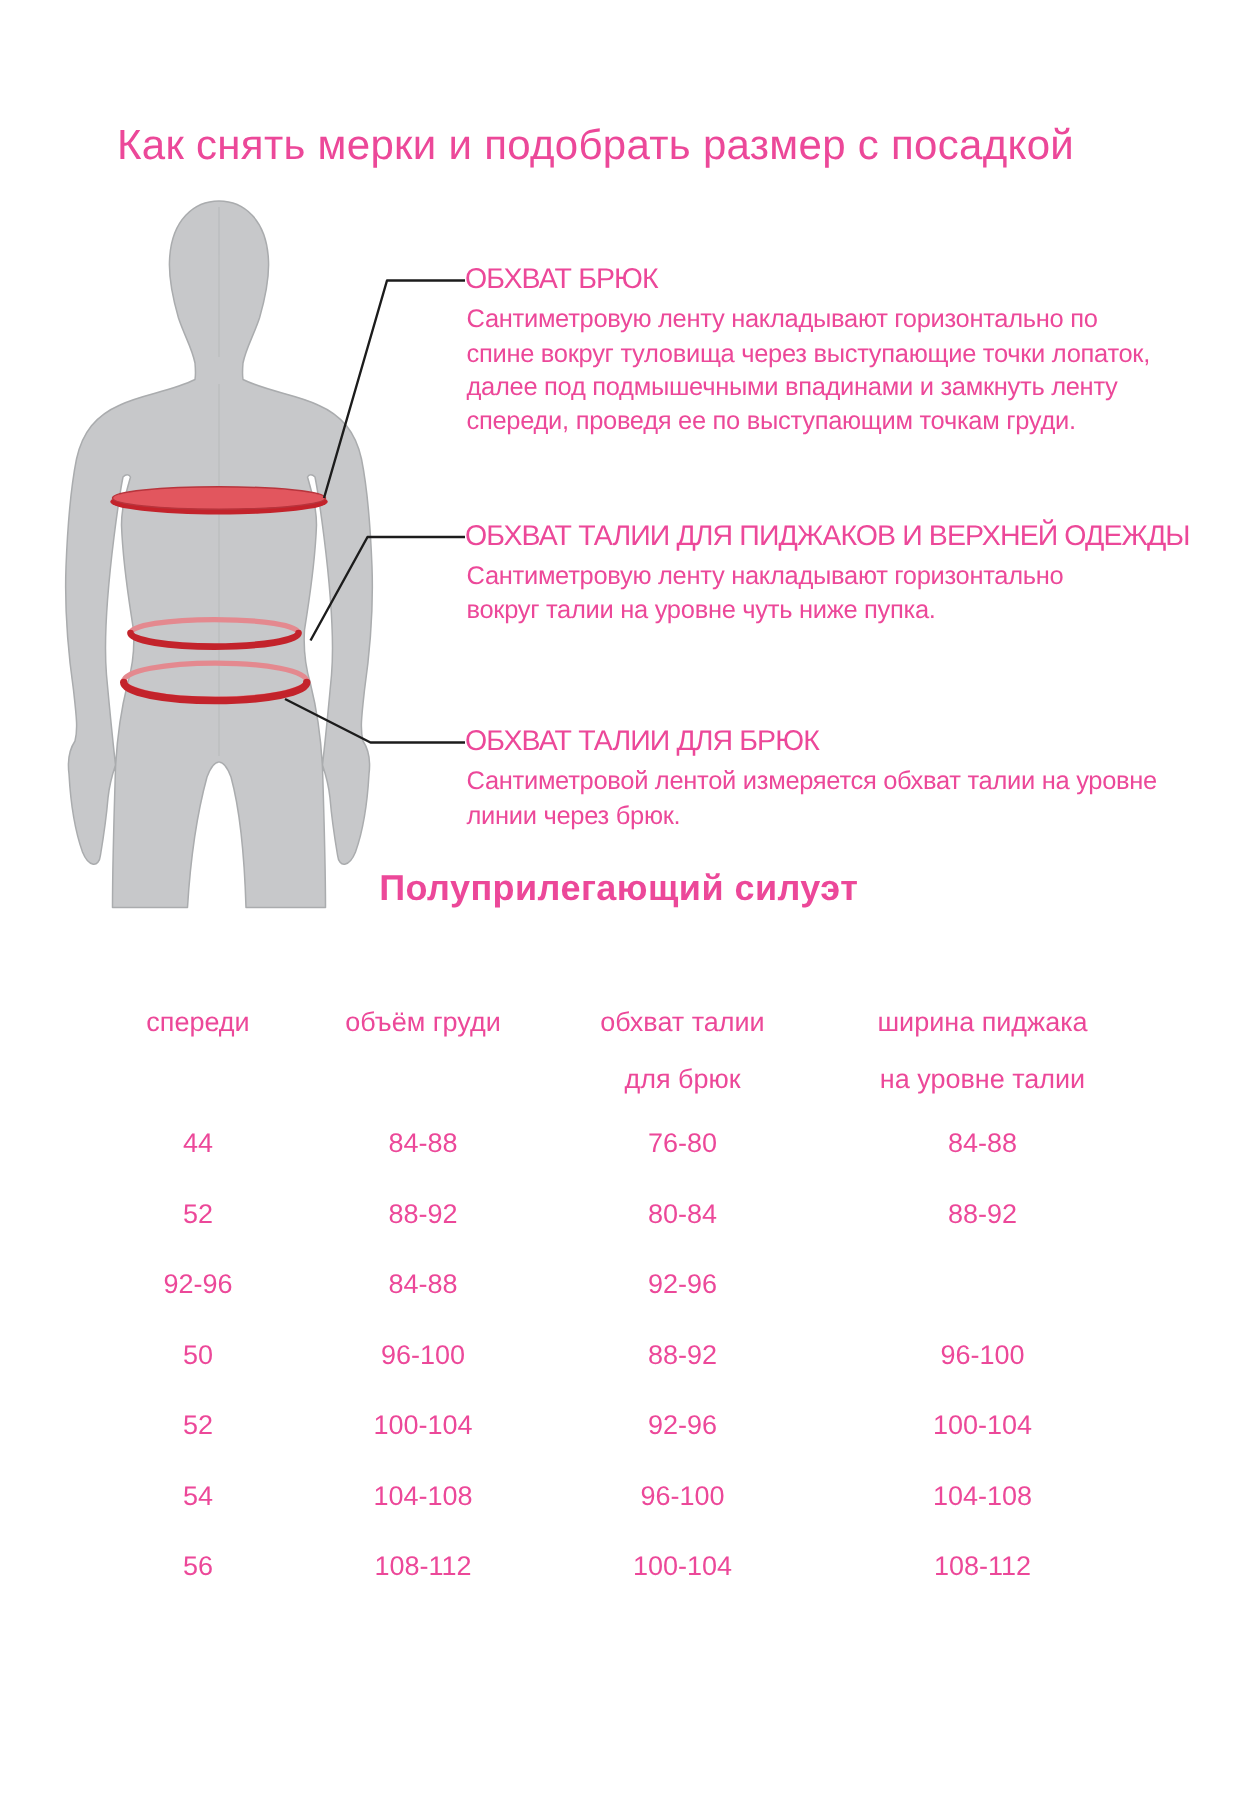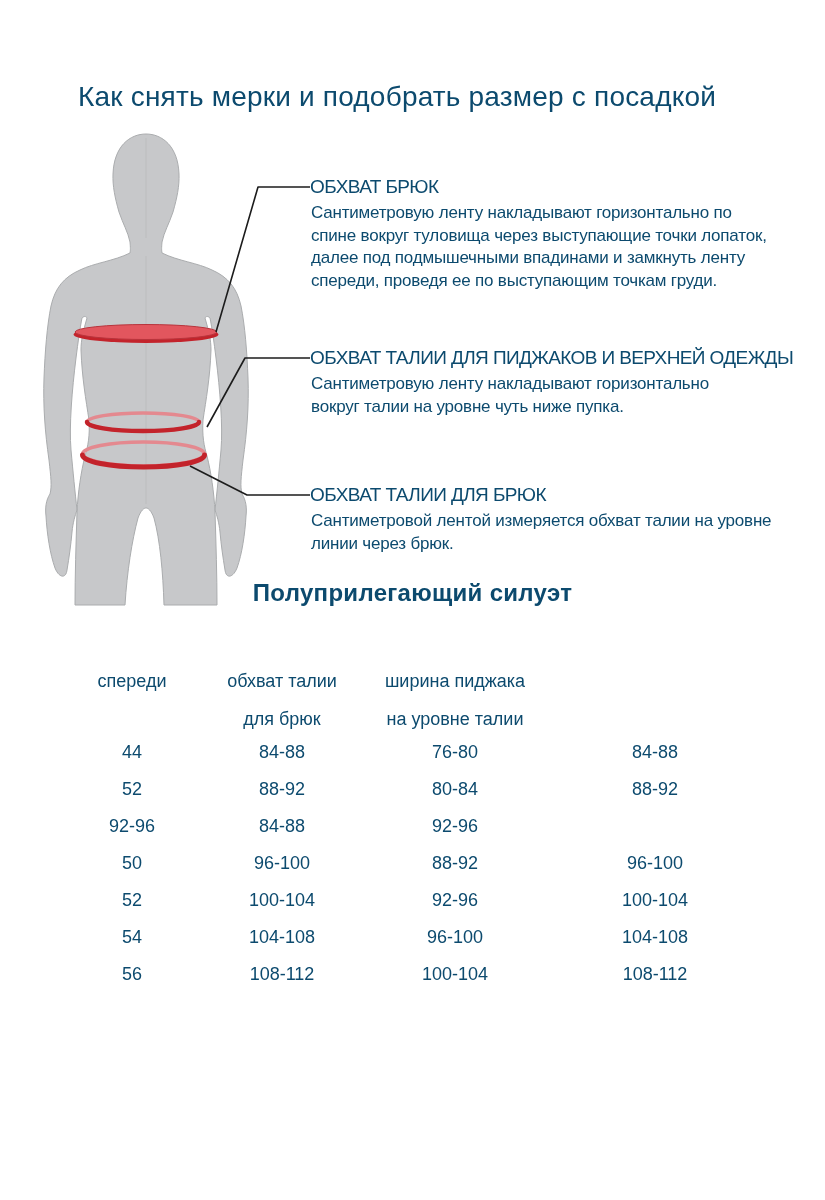--- a/index.html
+++ b/index.html
@@ -1,18 +1,18 @@
 <!DOCTYPE html>
 <html><head>
 <meta charset="utf-8">
 <style>
   html,body{margin:0;padding:0;background:#ffffff;}
   .page{
     position:relative;width:825px;height:1200px;background:#ffffff;overflow:hidden;
-    font-family:"Liberation Sans",sans-serif;color:#0c4a6e;border-radius:12px;
+    font-family:"Liberation Sans",sans-serif;color:#ec4899;border-radius:12px;
   }
   .page-title{
     position:absolute;left:78px;top:80px;font-size:28px;line-height:34px;
     font-weight:400;letter-spacing:0.2px;white-space:nowrap;
   }
   .figure-svg{position:absolute;left:30px;top:120px;width:280px;height:486px;}
   .m-heading{
     position:absolute;left:310px;font-size:19px;line-height:26px;font-weight:400;
     letter-spacing:-0.6px;white-space:nowrap;
   }
@@ -27,21 +27,21 @@
     position:absolute;left:0;top:578px;width:825px;text-align:center;
     font-size:24px;line-height:30px;font-weight:700;letter-spacing:0.3px;
   }
   .size-table{position:absolute;left:52px;top:662px;width:700px;}
   .tr{display:grid;grid-template-columns:160px 140px 206px 194px;}
   .th{
     font-size:18px;line-height:38px;text-align:center;font-weight:400;
     white-space:pre-line;
   }
   .head-row{min-height:76px;}
-  .td{font-size:18px;line-height:37px;text-align:center;font-weight:400;}
+  .td{font-size:18px;line-height:37px;text-align:center;font-weight:400;margin-top:10px;}
   .body-rows{margin-top:-4px;}
 </style>
 </head>
 <body>
 
 <div class="page">
 
   <div class="page-title">Как снять мерки и подобрать размер с посадкой</div>
 
   <svg class="figure-svg" viewBox="0 0 280 486">
@@ -134,20 +134,21 @@
 
   <div class="m-heading mh3">ОБХВАТ ТАЛИИ ДЛЯ БРЮК</div>
   <div class="m-body mb3">Сантиметровой лентой измеряется обхват талии на уровне
 линии через брюк.</div>
 
   <div class="table-title">Полуприлегающий силуэт</div>
 
   <div class="size-table">
     <div class="tr head-row">
       <div class="th">спереди</div>
+      <div class="th">объём груди</div>
       <div class="th">обхват талии
 для брюк</div>
       <div class="th">ширина пиджака
 на уровне талии</div>
     </div>
     <div class="body-rows">
       <div class="tr">
         <div class="td">44</div>
         <div class="td">84-88</div>
         <div class="td">76-80</div>

